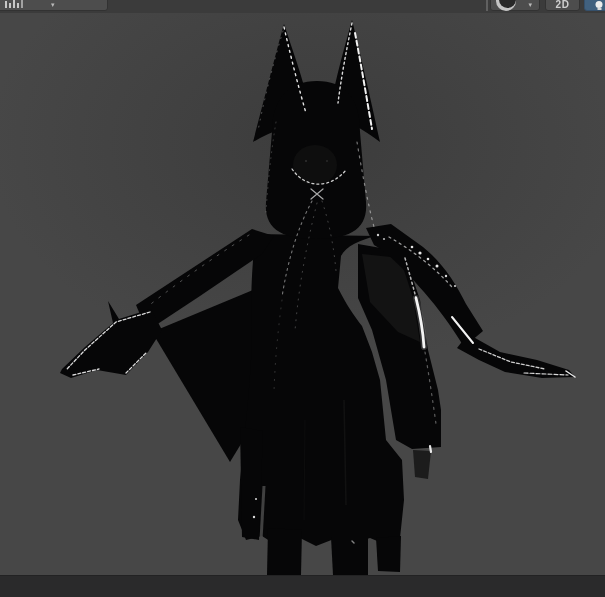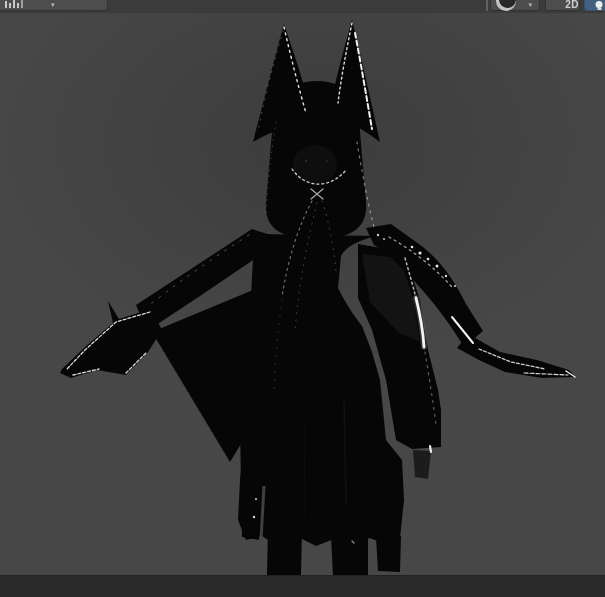--- a/index.html
+++ b/index.html
@@ -28,21 +28,21 @@
   .bars i:nth-child(1){height:7px;}
   .bars i:nth-child(2){height:5px;}
   .bars i:nth-child(3){height:8px;}
   .bars i:nth-child(4){height:5px;}
   .bars i:nth-child(5){height:8px;opacity:.7;}
   .caret{position:absolute;bottom:1px;font-size:7px;line-height:8px;color:#b9b9b9;}
   .btn-drawmode .caret{left:55px;}
   .btn-shading .caret{right:7px;}
   .sphere{position:absolute;left:5px;top:1px;width:20px;height:20px;border-radius:50%;background:#c4c4c4;overflow:hidden;}
   .sphere .core{position:absolute;right:0;top:0;width:17px;height:17px;border-radius:50%;background:#282828;display:block;}
-  .lbl2d{position:absolute;left:0;right:0;bottom:0;text-align:right;font-size:10px;font-weight:700;color:#cfcfcf;letter-spacing:.5px;}
+  .lbl2d{position:absolute;left:0;right:0;bottom:0;text-align:center;font-size:10px;font-weight:700;color:#cfcfcf;letter-spacing:.5px;}
   .bulb{position:absolute;left:50%;bottom:2px;transform:translateX(-50%);width:7px;height:7px;border-radius:50%;background:#ececec;}
   .bulb .bulb-base{position:absolute;left:1.5px;bottom:-2px;width:4px;height:2px;background:#d8d8d8;display:block;}
   .tb-divider{position:absolute;left:486px;top:0;width:2px;height:11px;background:#6a6a6a;opacity:.8;}
   
   .viewport{
     position:absolute;top:13px;left:0;width:605px;height:562px;cursor:grab;
     background:
       radial-gradient(ellipse 480px 330px at 315px 130px, var(--viewport-vignette,#3c3c3c) 0%, rgba(70,70,70,0) 68%),
       var(--viewport-bg,#474747);
   }

